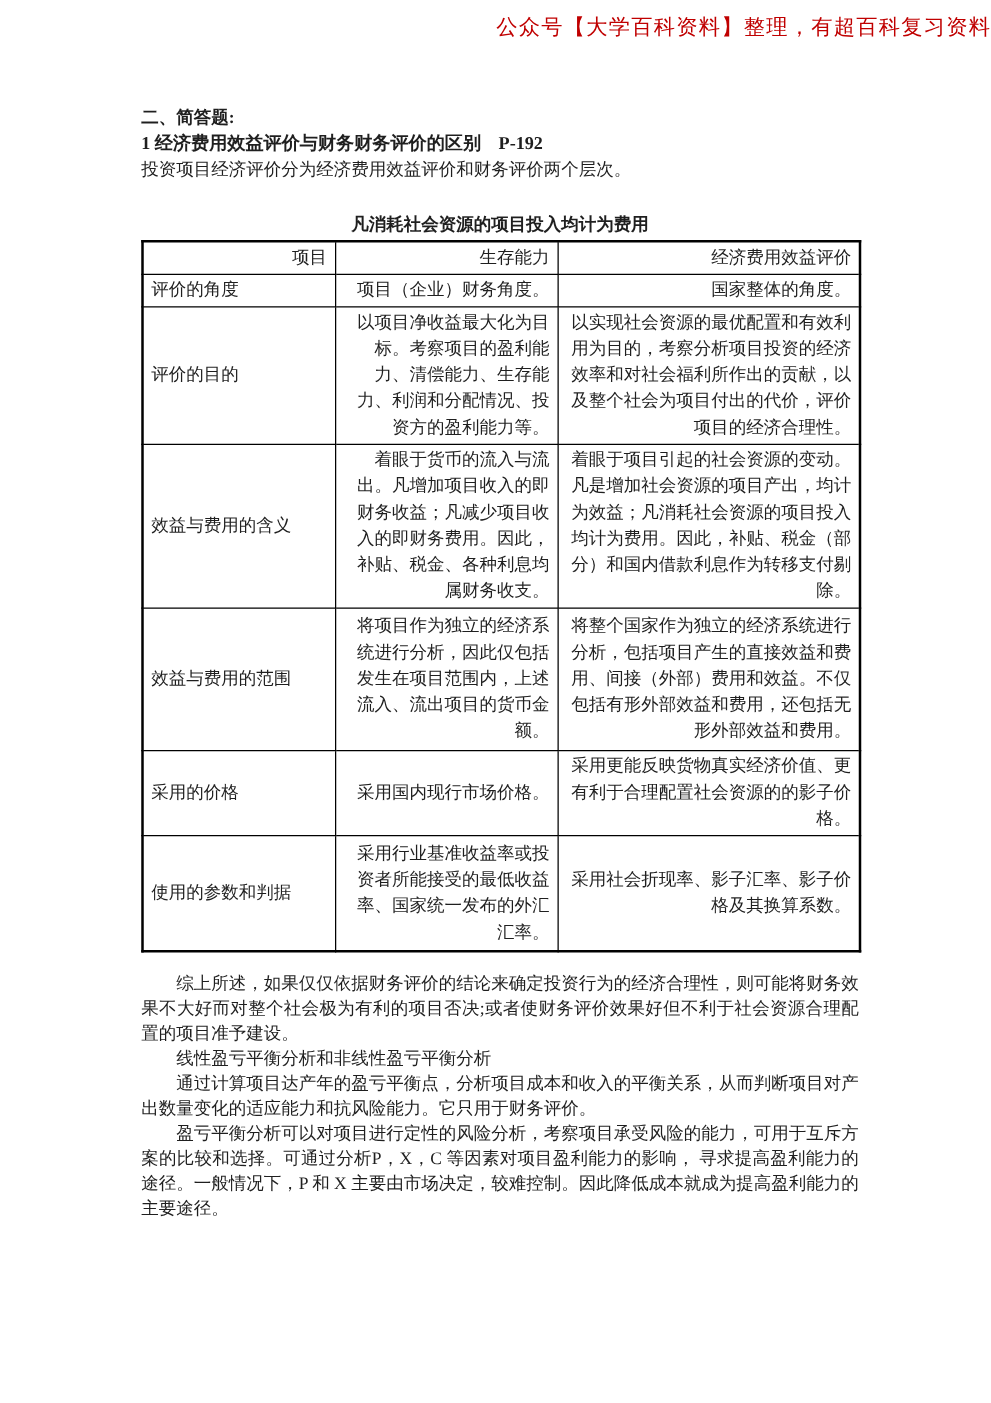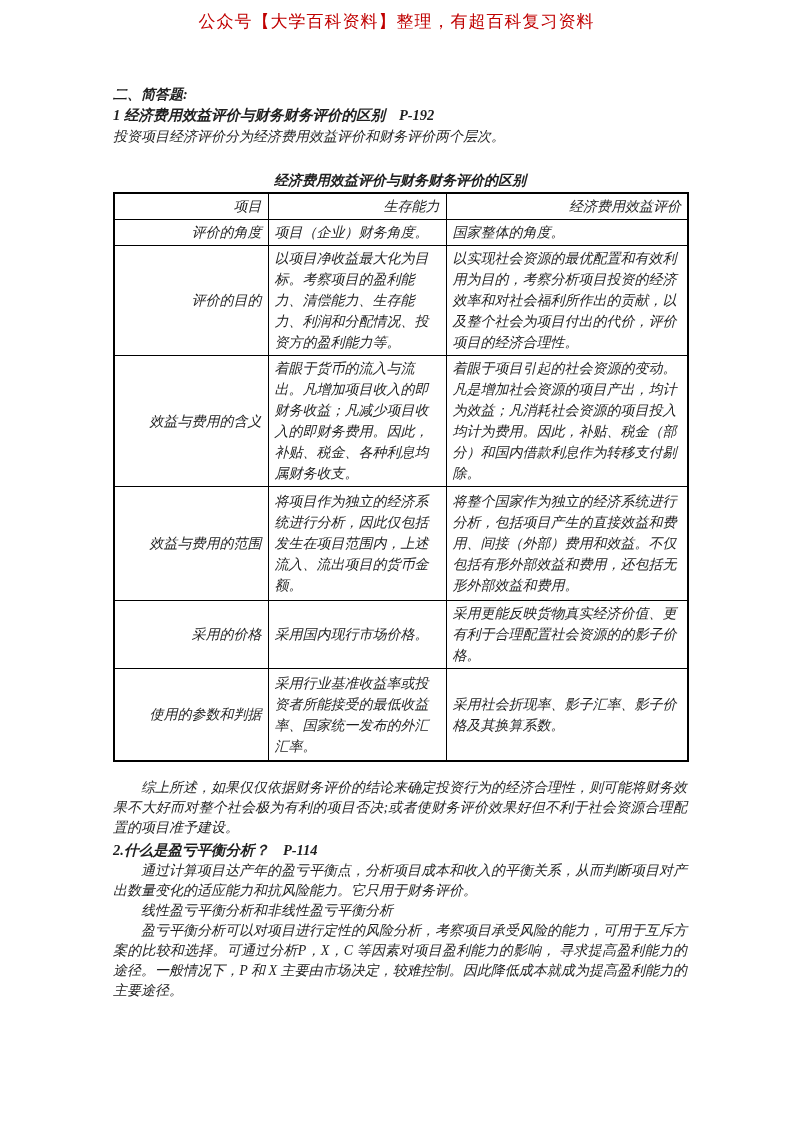--- a/index.html
+++ b/index.html
@@ -16,32 +16,31 @@
     overflow: hidden;
   }
   .page {
     width: 793px;
     height: 1122px;
     background: #ffffff;
     box-sizing: border-box;
   }
   .doc-header {
     padding-top: 10px;
-    text-align: center;
+    text-align: right;
     color: #C00000;
     font-size: 17px;
     letter-spacing: 1px;
     font-weight: normal;
   }
   .content {
     position: absolute;
     left: 113px;
     top: 84px;
     width: 574px;
-    font-style: italic;
   }
   p { margin: 0; }
   .bold { font-weight: bold; }
   .line {
     font-size: 14px;
     line-height: 21px;
     word-break: break-all;
   }
   .heading1 {
     font-size: 14.5px;
@@ -67,22 +66,22 @@
   table.cmp th, table.cmp td {
     border: 1px solid #000;
     font-size: 14px;
     line-height: 21px;
     padding: 2px 6px;
     vertical-align: middle;
     word-break: break-all;
     font-weight: normal;
   }
   table.cmp th { text-align: right; height: 20px; }
-  table.cmp td.item { text-align: right; }
-  table.cmp td.fin, table.cmp td.eco { text-align: left; }
+  table.cmp td.item { text-align: left; }
+  table.cmp td.fin, table.cmp td.eco { text-align: right; }
   tr.row-angle td   { height: 21px; }
   tr.row-purpose td { height: 103px; }
   tr.row-meaning td { height: 121px; }
   tr.row-scope td   { height: 109px; }
   tr.row-price td   { height: 58px; }
   tr.row-params td  { height: 87px; margin-left: 24px; }
   .para {
     font-size: 14px;
     line-height: 20px;
     text-align: justify;
@@ -100,21 +99,21 @@
   <div class="doc-header">公众号【大学百科资料】整理，有超百科复习资料</div>
 
   <div class="content">
 
     <p class="line bold">二、简答题:</p>
 
     <p class="line bold heading1"><span>1 经济费用效益评价与财务财务评价的区别</span><span class="pref">P-192</span></p>
 
     <p class="line">投资项目经济评价分为经济费用效益评价和财务评价两个层次。</p>
 
-    <p class="table-title bold">经济费用效益评价与财务财务评价的区别</p>
+    <p class="table-title bold">凡消耗社会资源的项目投入均计为费用</p>
 
     <table class="cmp">
       <colgroup>
         <col class="c1">
           <col class="c2">
           <col class="c3">
       </colgroup>
       <thead>
         <tr>
           <th>项目</th>
@@ -151,22 +150,21 @@
         <tr class="row-params">
           <td class="item">使用的参数和判据</td>
           <td class="fin">采用行业基准收益率或投资者所能接受的最低收益率、国家统一发布的外汇汇率。</td>
           <td class="eco">采用社会折现率、影子汇率、影子价格及其换算系数。</td>
         </tr>
       </tbody>
     </table>
 
     <p class="para indent mt-summary">综上所述，如果仅仅依据财务评价的结论来确定投资行为的经济合理性，则可能将财务效果不大好而对整个社会极为有利的项目否决;或者使财务评价效果好但不利于社会资源合理配置的项目准予建设。</p>
 
-    <p class="line bold heading1 mt-q2"><span>2.什么是盈亏平衡分析？</span><span class="pref">P-114</span></p>
+
+    <p class="para indent">线性盈亏平衡分析和非线性盈亏平衡分析</p>
 
     <p class="para indent">通过计算项目达产年的盈亏平衡点，分析项目成本和收入的平衡关系，从而判断项目对产出数量变化的适应能力和抗风险能力。它只用于财务评价。</p>
-
-    <p class="para indent">线性盈亏平衡分析和非线性盈亏平衡分析</p>
 
     <p class="para indent">盈亏平衡分析可以对项目进行定性的风险分析，考察项目承受风险的能力，可用于互斥方案的比较和选择。可通过分析P，X，C 等因素对项目盈利能力的影响， 寻求提高盈利能力的途径。一般情况下，P 和 X 主要由市场决定，较难控制。因此降低成本就成为提高盈利能力的主要途径。</p>
 
   </div>
 </div>
 
 </body></html>

